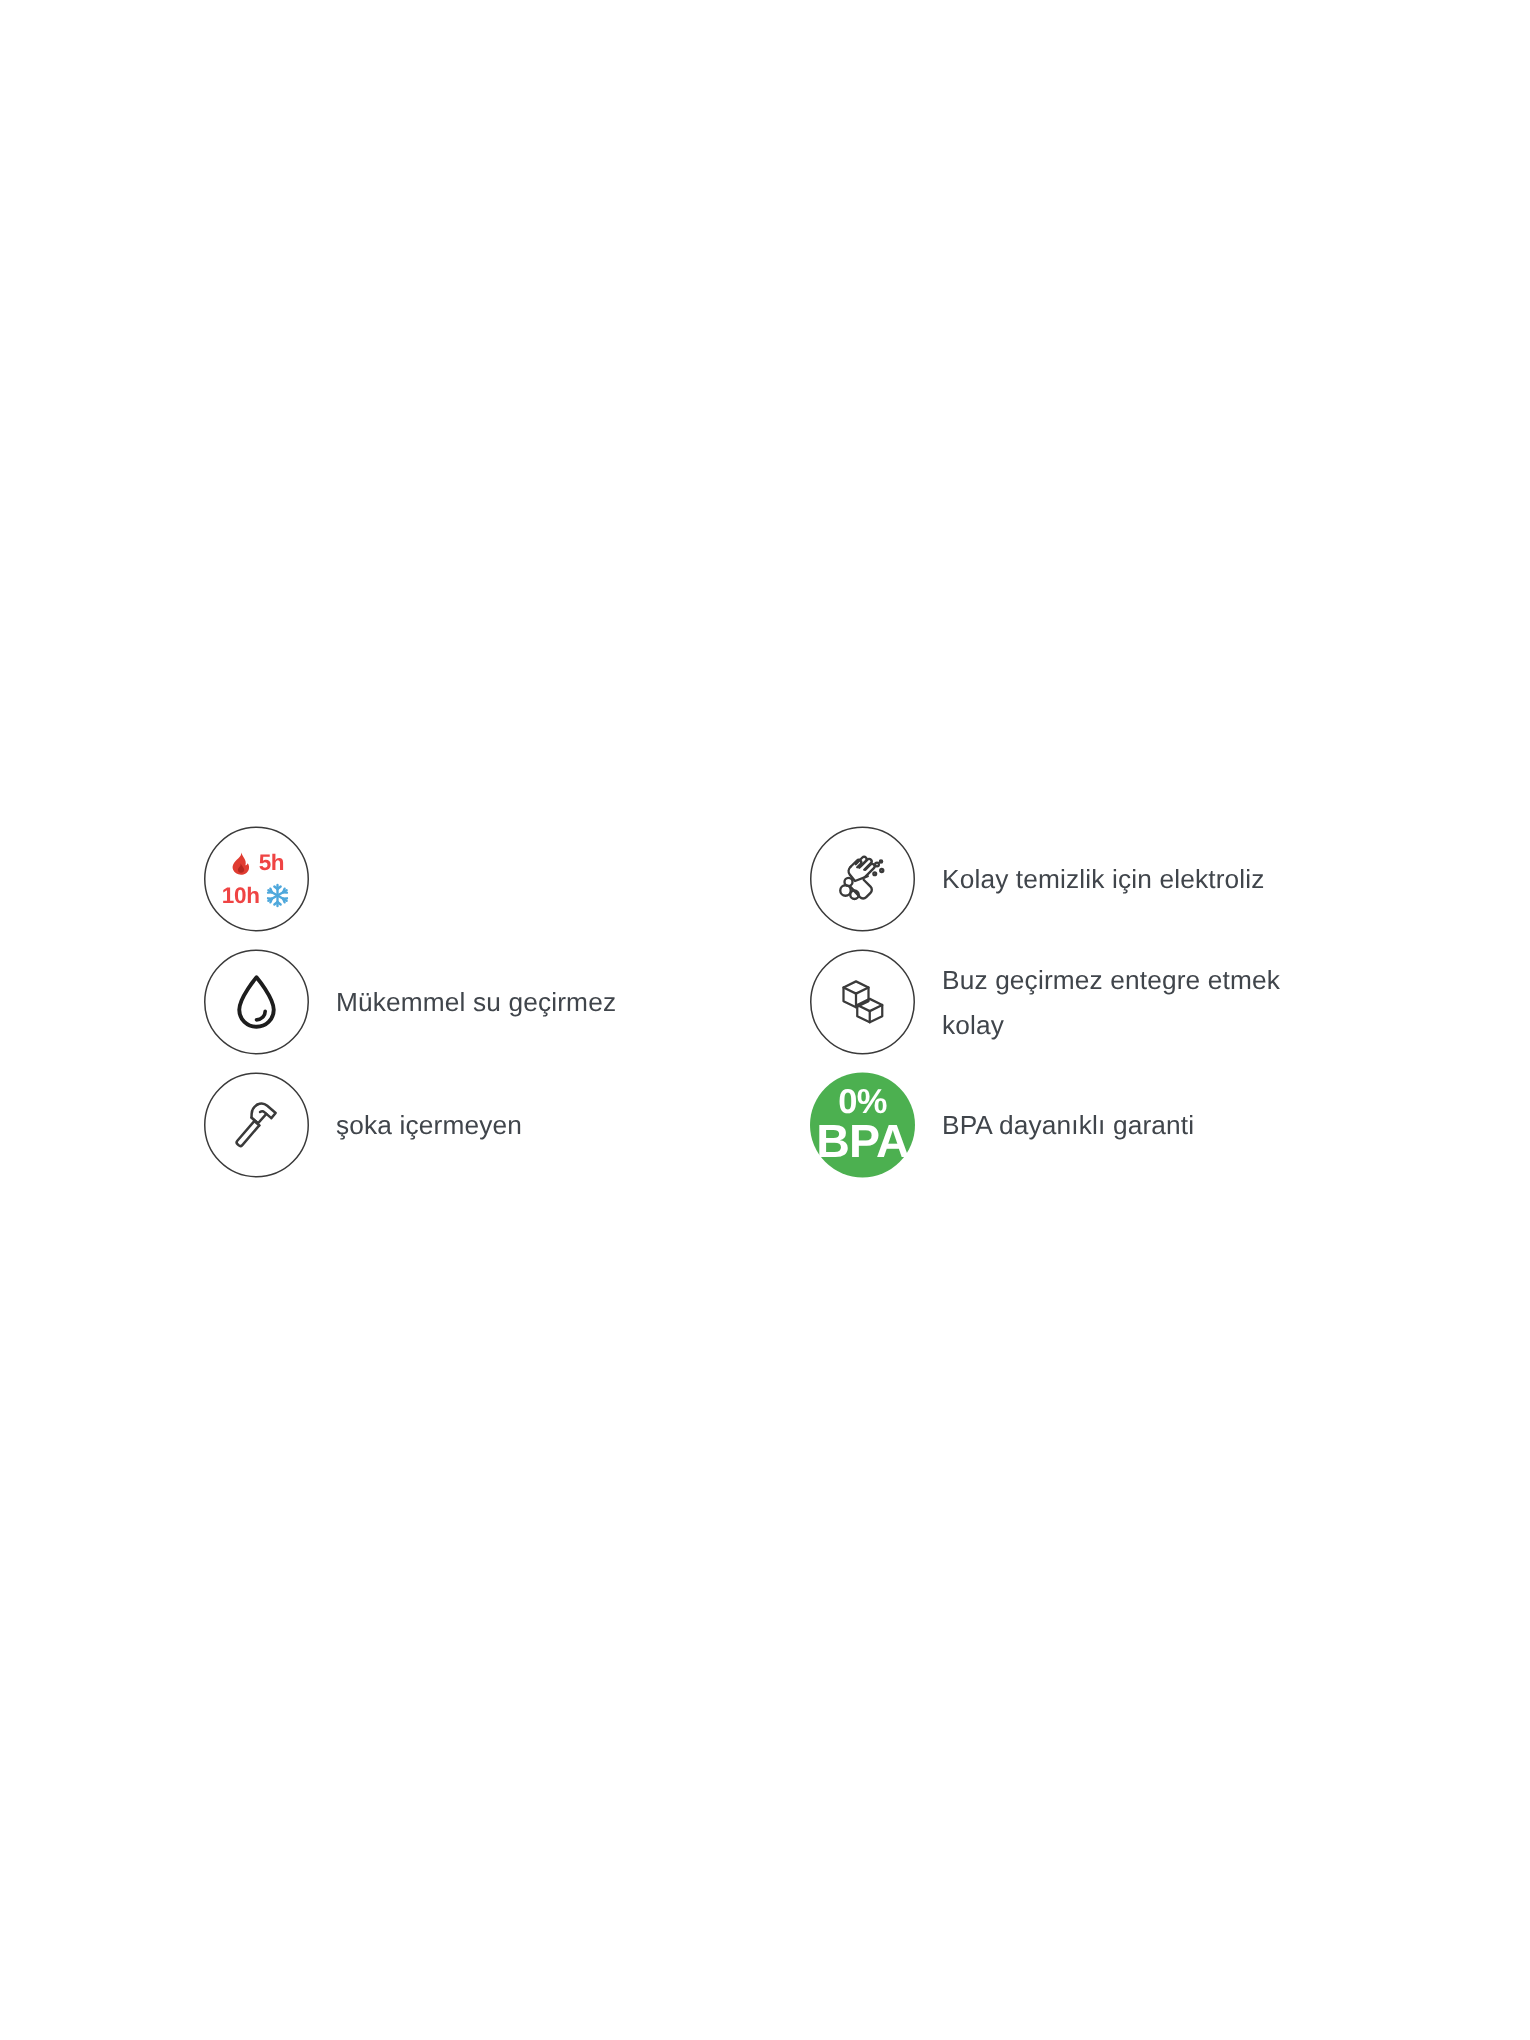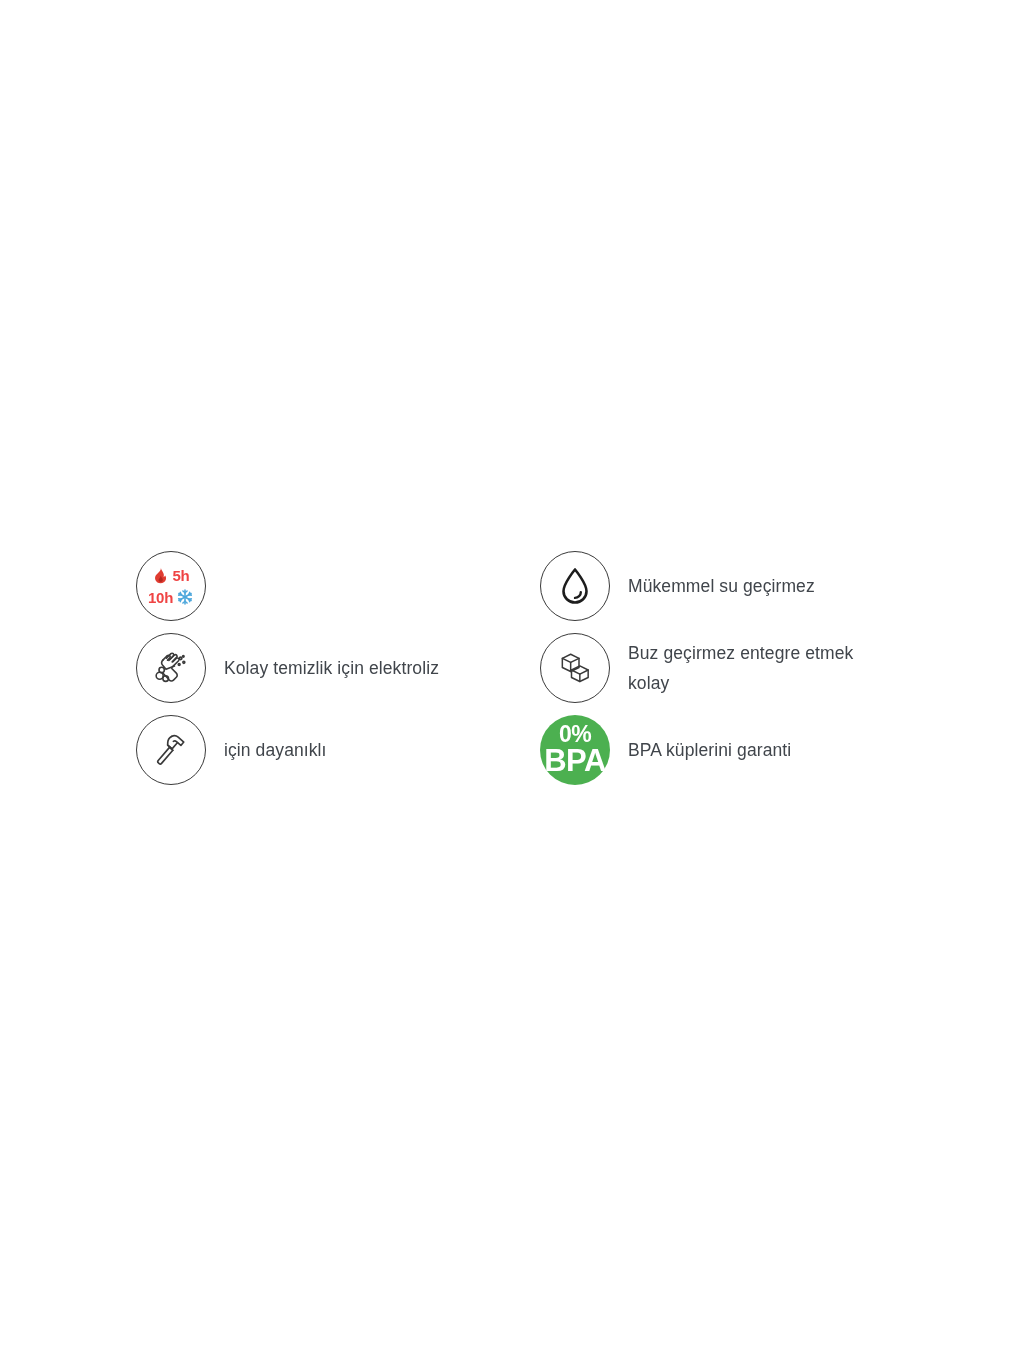--- a/index.html
+++ b/index.html
@@ -150,30 +150,20 @@
               <line x1="17" y1="9.1" x2="18.3" y2="5.9"></line>
               <line x1="7" y1="14.9" x2="3.6" y2="14.5"></line>
               <line x1="7" y1="14.9" x2="5.7" y2="18.1"></line>
             </g>
           </svg>
         </div>
       </div>
     </div>
   </div>
 
-  <div class="feature-item col-left">
-    <div class="icon-badge">
-      <svg width="30" height="38" viewBox="0 0 30 38">
-        <path d="M15 2.5C15 2.5 3.5 16.2 3.5 24.2c0 6.4 5.2 11.3 11.5 11.3s11.5-4.9 11.5-11.3C26.5 16.2 15 2.5 15 2.5z" fill="none" stroke="#1d1d1d" stroke-width="2.6" stroke-linejoin="round"></path>
-        <path d="M20.8 25.2c0 3.1-2.6 5.7-5.8 5.7" fill="none" stroke="#1d1d1d" stroke-width="2.4" stroke-linecap="round"></path>
-      </svg>
-    </div>
-    <div class="feature-label">Mükemmel su geçirmez</div>
-  </div>
-
   <div class="feature-item col-right">
     <div class="icon-badge">
       <svg width="40" height="40" viewBox="0 0 48 48">
         <g fill="none" stroke="#3a3a3a" stroke-width="1.9" stroke-linecap="round" stroke-linejoin="round">
           <path d="M14.5 14.2 19.6 9.2c0.8-0.8 2-0.8 2.8 0 0.8 0.8 0.8 2 0 2.8l-2.6 2.6"></path>
           <path d="M18.6 12.1 23.9 6.8c0.8-0.8 2-0.8 2.8 0 0.8 0.8 0.8 2 0 2.8l-5.3 5.3"></path>
           <path d="M22.6 13.8 27.9 8.5c0.8-0.8 2-0.8 2.8 0 0.8 0.8 0.8 2 0 2.8l-5.3 5.3"></path>
           <path d="M26.3 16.5 30.3 12.5c0.8-0.8 2-0.8 2.8 0 0.8 0.8 0.8 2 0 2.8l-7.4 7.4"></path>
           <path d="M14.5 14.2c-1.9 1.9-2.1 4.5-0.7 6.3l4.2 5.1 10.2-3.9"></path>
           <path d="M24.9 24.6 30.4 30.1c1.4 1.4 1.4 3.6 0 5l-3.4 3.4c-1.4 1.4-3.6 1.4-5 0L14.2 30.1"></path>
@@ -183,20 +173,30 @@
           <circle cx="35.6" cy="12.4" r="1.5"></circle>
           <circle cx="39.4" cy="17.2" r="1.2"></circle>
           <circle cx="33.8" cy="19.8" r="1.1"></circle>
           <circle cx="38.8" cy="10.0" r="0.9"></circle>
         </g>
       </svg>
     </div>
     <div class="feature-label">Kolay temizlik için elektroliz</div>
   </div>
 
+  <div class="feature-item col-left">
+    <div class="icon-badge">
+      <svg width="30" height="38" viewBox="0 0 30 38">
+        <path d="M15 2.5C15 2.5 3.5 16.2 3.5 24.2c0 6.4 5.2 11.3 11.5 11.3s11.5-4.9 11.5-11.3C26.5 16.2 15 2.5 15 2.5z" fill="none" stroke="#1d1d1d" stroke-width="2.6" stroke-linejoin="round"></path>
+        <path d="M20.8 25.2c0 3.1-2.6 5.7-5.8 5.7" fill="none" stroke="#1d1d1d" stroke-width="2.4" stroke-linecap="round"></path>
+      </svg>
+    </div>
+    <div class="feature-label">Mükemmel su geçirmez</div>
+  </div>
+
   <div class="feature-item col-right">
     <div class="icon-badge">
       <svg width="40" height="40" viewBox="0 0 48 48">
         <g fill="none" stroke="#3a3a3a" stroke-width="1.8" stroke-linejoin="round" stroke-linecap="round">
 
           <path d="M18.8 7.5 28.8 12.4 28.8 23.4 18.8 28.2 8.8 23.4 8.8 12.4 Z"></path>
           <path d="M8.8 12.4 18.8 17.3 28.8 12.4"></path>
           <path d="M18.8 17.3 18.8 28.2"></path>
 
           <path d="M29.8 21.5 39.8 26.4 39.8 35.4 29.8 40.2 19.8 35.4 19.8 26.4 Z"></path>
@@ -216,26 +216,26 @@
 
           <path d="M24.6 8.5c2.4-1.3 5.4-1.1 7.6 0.8l6.4 5.6-3.3 3.9-5.1-4.4c-1.0-0.9-2.4-1.0-3.5-0.3"></path>
           <path d="M24.6 8.5c-2.6 1.5-4.2 4.1-4.3 7.0l-0.1 2.9 5.0 4.3 6.3-7.2"></path>
           <path d="M20.2 18.4 24.0 21.7"></path>
 
           <path d="M22.3 21.0 9.4 36.0c-0.7 0.8-0.6 2.0 0.2 2.7l0.9 0.8c0.8 0.7 2.0 0.6 2.7-0.2L26.1 24.3"></path>
           <path d="M22.3 21.0 26.1 24.3"></path>
         </g>
       </svg>
     </div>
-    <div class="feature-label">için dayanıklı</div>
+    <div class="feature-label">şoka içermeyen</div>
   </div>
 
   <div class="feature-item col-right">
     <div class="icon-badge solid">
       <div class="bpa-text">
         <span class="bpa-top">0%</span>
         <span class="bpa-bottom">BPA</span>
       </div>
     </div>
-    <div class="feature-label">BPA küplerini garanti</div>
+    <div class="feature-label">BPA dayanıklı garanti</div>
   </div>
 
 </div>
 
 </body></html>

